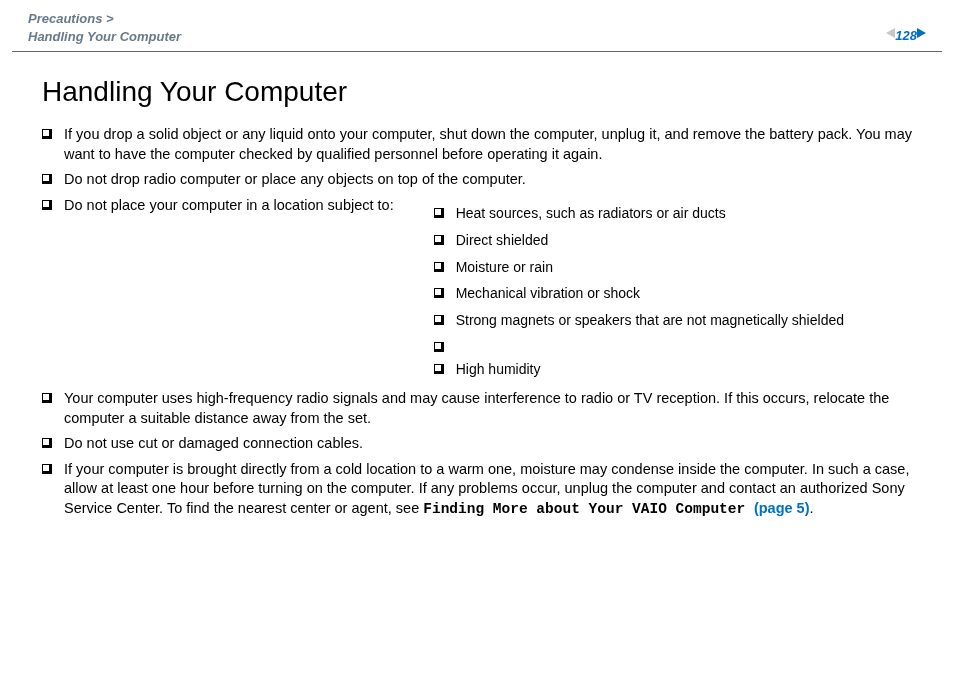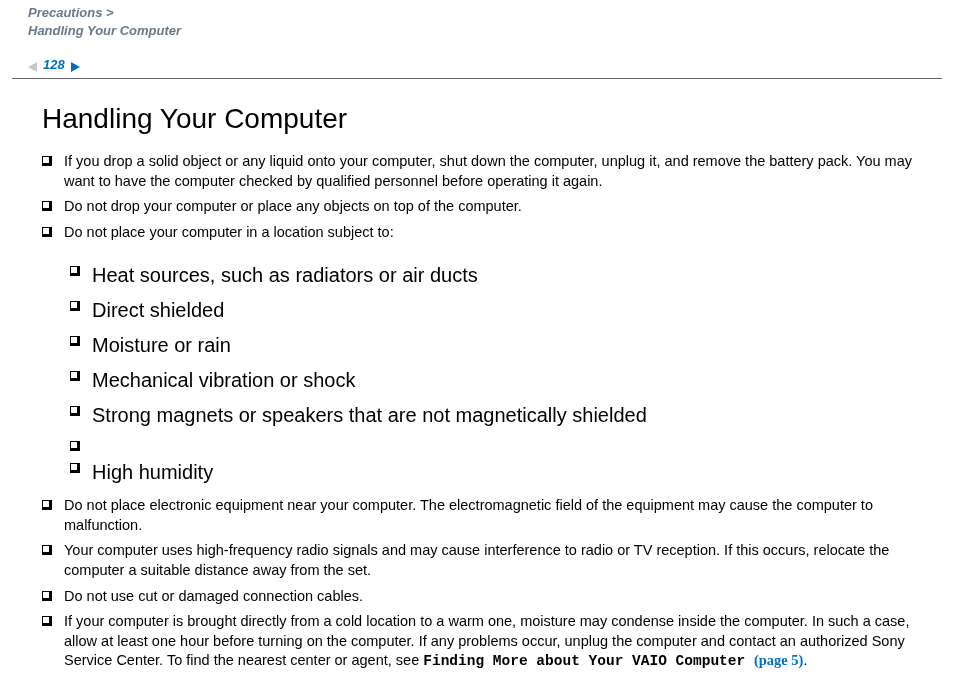--- a/index.html
+++ b/index.html
@@ -8,34 +8,32 @@
     width: 954px;
     height: 674px;
     background: #fff;
     color: #000;
     position: relative;
   }
   .header {
     display: flex;
     justify-content: space-between;
     align-items: flex-start;
-    padding: 4px 28px 6px 28px;
-    flex-direction: column;
+    padding: 10px 28px 6px 28px;
   }
   .breadcrumb {
     color: #6a7a8a;
     font-weight: bold;
     font-style: italic;
     font-size: 13px;
     line-height: 1.35;
   }
   .page-nav {
     display: flex;
-    align-items: flex-end;
-    gap: 6px;
+    align-items: flex-start;
     margin-top: 18px;
   }
   .page-num {
     color: #006fc0;
     font-weight: bold;
     font-style: italic;
     font-size: 13px;
   }
   .nav-arrow {
     width: 0; height: 0;
@@ -75,37 +73,37 @@
   }
   .lvl2 {
     padding-left: 28px;
     margin-top: 4px;
   }
   .lvl2 > li {
     display: flex;
     align-items: flex-start;
     gap: 12px;
     padding: 4px 0;
-    font-size: 20px;
+    font-size: 14px;
     line-height: 1.35;
   }
   .bullet {
     width: 10px; height: 10px;
     border: 1.5px solid #000;
     box-shadow: inset -2px -2px 0 #000;
     margin-top: 4px;
     flex-shrink: 0;
   }
   .li-body { flex: 1; }
-  .nested-wrap { flex-direction: column; gap: 0; }
+  .nested-wrap { flex-direction: row; gap: 0; }
   .nested-wrap .main-row {
     display: flex; gap: 12px; align-items: flex-start;
   }
   .bold { font-weight: bold; font-family: Liberation Mono, monospace; }
-  .link { color: #0070c0; font-weight: bold; font-family: Liberation Serif, serif; }
+  .link { color: #0070c0; font-weight: bold; }
 </style>
 </head>
 <body>
 
 <div class="header">
   <div class="breadcrumb">
     <div>Precautions &gt;</div>
     <div>Handling Your Computer</div>
   </div>
   <div class="page-nav">
@@ -118,21 +116,21 @@
 
 <div class="content">
   <h1>Handling Your Computer</h1>
   <ul class="lvl1" id="main-list">
       <li>
         <span class="bullet"></span>
         <div class="li-body">If you drop a solid object or any liquid onto your computer, shut down the computer, unplug it, and remove the battery pack. You may want to have the computer checked by qualified personnel before operating it again.</div>
       </li>
       <li>
         <span class="bullet"></span>
-        <div class="li-body">Do not drop your computer or place any objects on top of the computer.</div>
+        <div class="li-body">Do not drop radio computer or place any objects on top of the computer.</div>
       </li>
       <li class="nested-wrap">
         <div class="main-row">
           <span class="bullet"></span>
           <div class="li-body">Do not place your computer in a location subject to:</div>
         </div>
         <ul class="lvl2">
           <li>
             <span class="bullet"></span>
             <div class="li-body">Heat sources, such as radiators or air ducts</div>
@@ -157,24 +155,20 @@
             <span class="bullet"></span>
           </li>
           <li>
             <span class="bullet"></span>
             <div class="li-body">High humidity</div>
           </li>
         </ul>
       </li>
       <li>
         <span class="bullet"></span>
-        <div class="li-body">Do not place electronic equipment near your computer. The electromagnetic field of the equipment may cause the computer to malfunction.</div>
-      </li>
-      <li>
-        <span class="bullet"></span>
         <div class="li-body">Your computer uses high-frequency radio signals and may cause interference to radio or TV reception. If this occurs, relocate the computer a suitable distance away from the set.</div>
       </li>
       <li>
         <span class="bullet"></span>
         <div class="li-body">Do not use cut or damaged connection cables.</div>
       </li>
       <li>
         <span class="bullet"></span>
         <div class="li-body">If your computer is brought directly from a cold location to a warm one, moisture may condense inside the computer. In such a case, allow at least one hour before turning on the computer. If any problems occur, unplug the computer and contact an authorized Sony Service Center. To find the nearest center or agent, see <span class="bold">Finding More about Your VAIO Computer </span><span class="link">(page 5)</span>.</div>
       </li>

